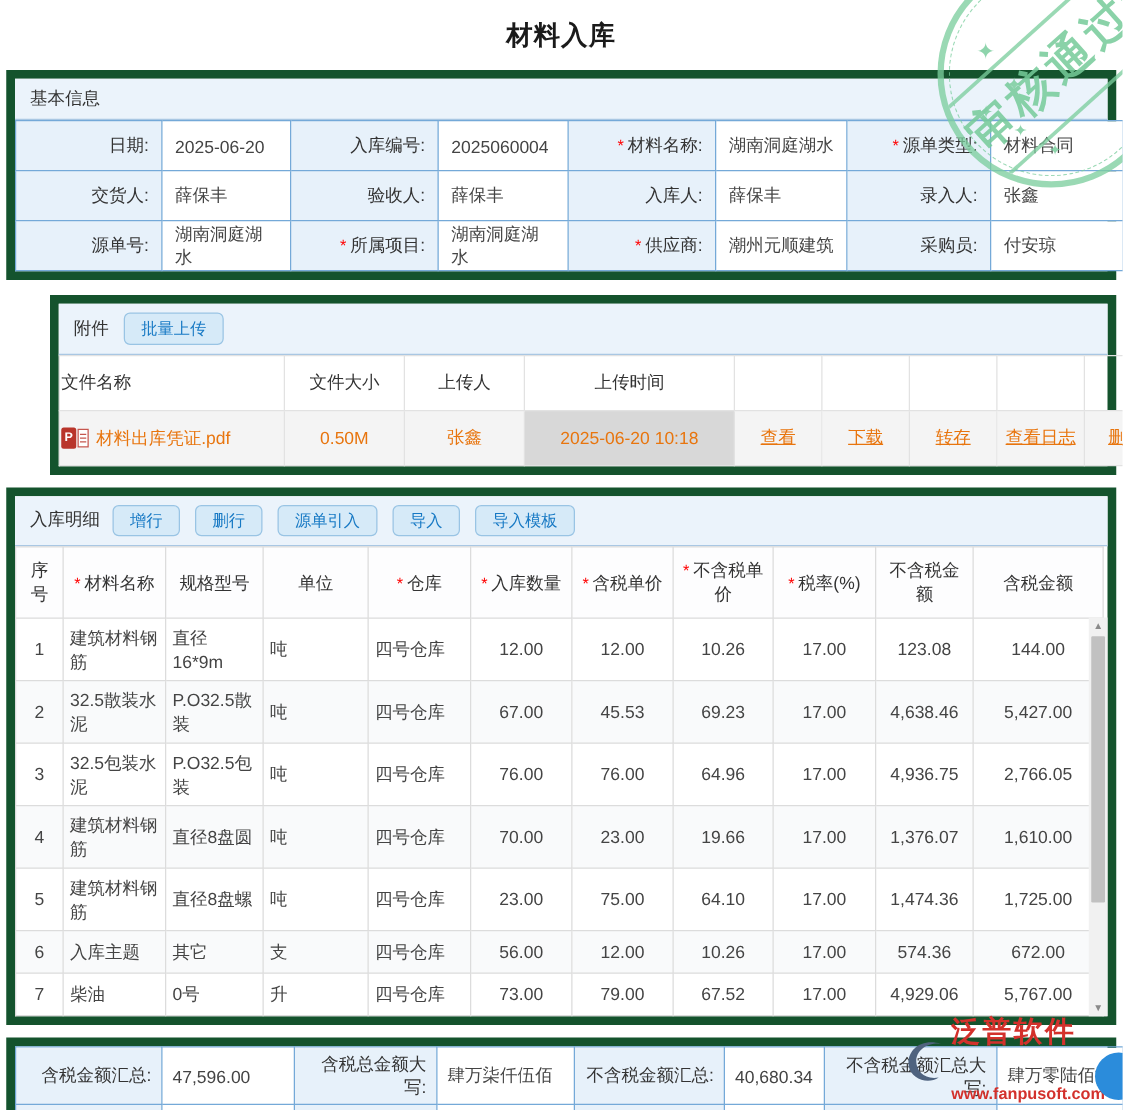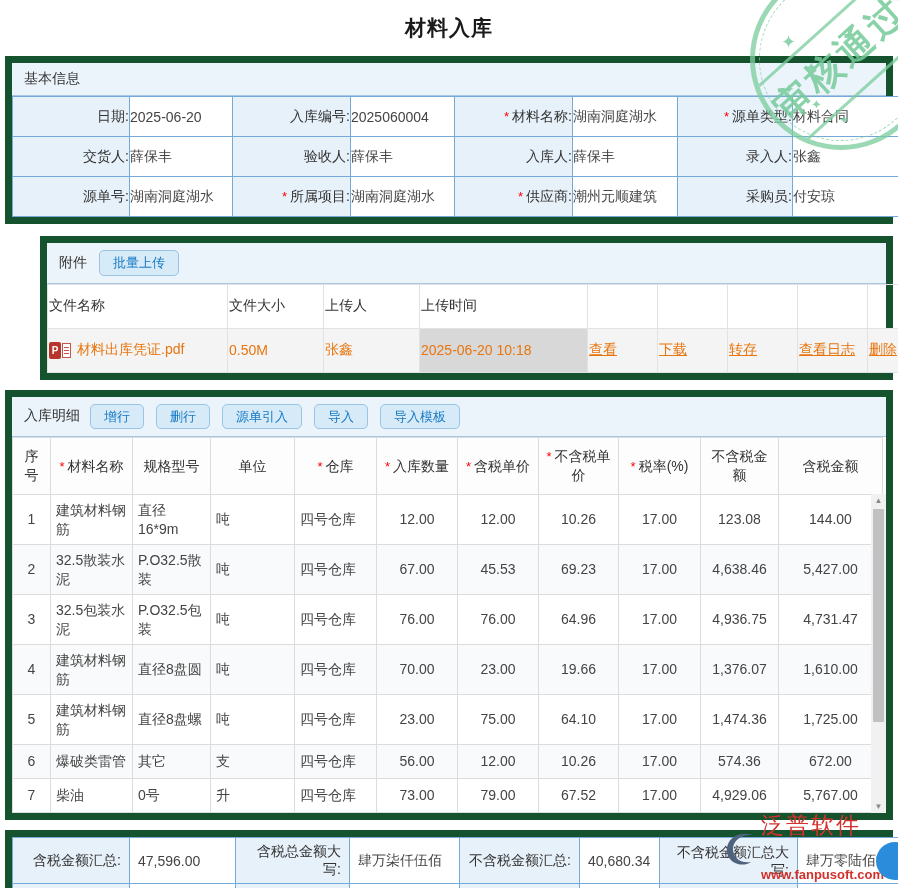--- a/index.html
+++ b/index.html
@@ -18,27 +18,27 @@
     padding:7px 12px;font-size:14px;color:#333;display:flex;align-items:center;gap:12px;
   }
   .btn{
     display:inline-block;background:#D6EAF8;border:1px solid #99C4E4;border-radius:5px;
     color:#1779C4;font-size:13px;padding:4px 13px;cursor:pointer;line-height:1.2;
     font-family:inherit;
   }
   
   table{border-collapse:collapse;table-layout:fixed;}
   .info-table{width:100%;}
-  .info-table td{border:1px solid #74A9D8;height:39px;font-size:14px;padding:0 0;overflow:hidden;}
+  .info-table td{border:1px solid #74A9D8;height:39px;font-size:14px;padding:0 10px;overflow:hidden;}
   td.lbl{background:#E7F1FA;text-align:right;color:#333;}
   td.val{background:#fff;text-align:left;color:#444;}
   .star{color:#ff0000;margin-right:3px;font-size:13px;}
   
   .att-table{width:100%;}
-  .att-table td,.att-table th{border:1px solid #E2E2E2;font-size:14px;font-weight:normal;height:41px;text-align:left;overflow:hidden;}
+  .att-table td,.att-table th{border:1px solid #E2E2E2;font-size:14px;font-weight:normal;height:41px;text-align:center;overflow:hidden;}
   .att-table th.first,.att-table td.first{text-align:left;}
   .att-table .file-row td{background:#F4F4F4;color:#E8750E;}
   .att-table .file-row td.time-cell{background:#D8D8D8;}
   .att-link{color:#E8750E;text-decoration:underline;cursor:pointer;}
   .file-name{color:#E8750E;display:inline-flex;align-items:center;gap:6px;}
   .pdf-icon{display:inline-flex;width:22px;height:17px;flex:none;}
   .pdf-icon .pg1{width:12px;height:17px;background:#B9352B;border-radius:2px;color:#fff;
     font-size:10px;font-weight:bold;display:flex;align-items:center;justify-content:center;}
   .pdf-icon .pg2{width:9px;height:15px;margin-top:1px;margin-left:1px;background:#fff;border:1px solid #C5564E;
     box-sizing:border-box;display:flex;flex-direction:column;justify-content:center;gap:2px;padding:1px;}
@@ -77,21 +77,21 @@
     transform:rotate(-42deg);font-size:37px;font-weight:bold;color:rgba(118,202,154,0.95);
     letter-spacing:4px;white-space:nowrap;
   }
   .stamp-line{position:absolute;left:-20px;right:-20px;top:50%;height:3px;background:rgba(123,206,158,0.85);}
   .stamp-line.l1{transform:rotate(-42deg) translateY(-36px);}
   .stamp-line.l2{transform:rotate(-42deg) translateY(36px);}
   .stamp-star{position:absolute;color:rgba(123,206,158,0.95);}
   
   .watermark{position:absolute;right:14px;bottom:6px;display:flex;align-items:center;gap:6px;z-index:40;}
   .wm-txt{display:flex;flex-direction:column;line-height:1.1;}
-  .wm-brand{color:#D3312C;font-size:23px;font-weight:normal;letter-spacing:2px;}
+  .wm-brand{color:#D3312C;font-size:23px;font-weight:bold;letter-spacing:2px;}
   .wm-site{color:#D3312C;font-size:13px;font-weight:bold;margin-top:29px;}
   .float-btn{position:absolute;right:-16px;bottom:8px;width:38px;height:38px;border-radius:50%;
     background:#2B8CDB;z-index:45;cursor:pointer;}
 </style>
 </head>
 <body>
 
 <div class="stamp">
   <div class="stamp-inner"></div>
   <div class="stamp-line l1"></div>
@@ -280,21 +280,21 @@
         <td class="c">3</td>
             <td class="l">32.5包装水泥</td>
         <td class="l">P.O32.5包装</td>
             <td class="l">吨</td>
         <td class="l">四号仓库</td>
             <td class="c">76.00</td>
         <td class="c">76.00</td>
             <td class="c">64.96</td>
         <td class="c">17.00</td>
             <td class="c">4,936.75</td>
-        <td class="c">4,731.47</td>
+        <td class="c">2,766.05</td>
       </tr>
       <tr class="r-tall alt">
         <td class="c">4</td>
             <td class="l">建筑材料钢筋</td>
         <td class="l">直径8盘圆</td>
             <td class="l">吨</td>
         <td class="l">四号仓库</td>
             <td class="c">70.00</td>
         <td class="c">23.00</td>
             <td class="c">19.66</td>
@@ -310,21 +310,21 @@
         <td class="l">四号仓库</td>
             <td class="c">23.00</td>
         <td class="c">75.00</td>
             <td class="c">64.10</td>
         <td class="c">17.00</td>
             <td class="c">1,474.36</td>
         <td class="c">1,725.00</td>
       </tr>
       <tr class="r-short alt">
         <td class="c">6</td>
-            <td class="l">爆破类雷管</td>
+            <td class="l">入库主题</td>
         <td class="l">其它</td>
             <td class="l">支</td>
         <td class="l">四号仓库</td>
             <td class="c">56.00</td>
         <td class="c">12.00</td>
             <td class="c">10.26</td>
         <td class="c">17.00</td>
             <td class="c">574.36</td>
         <td class="c">672.00</td>
       </tr>

